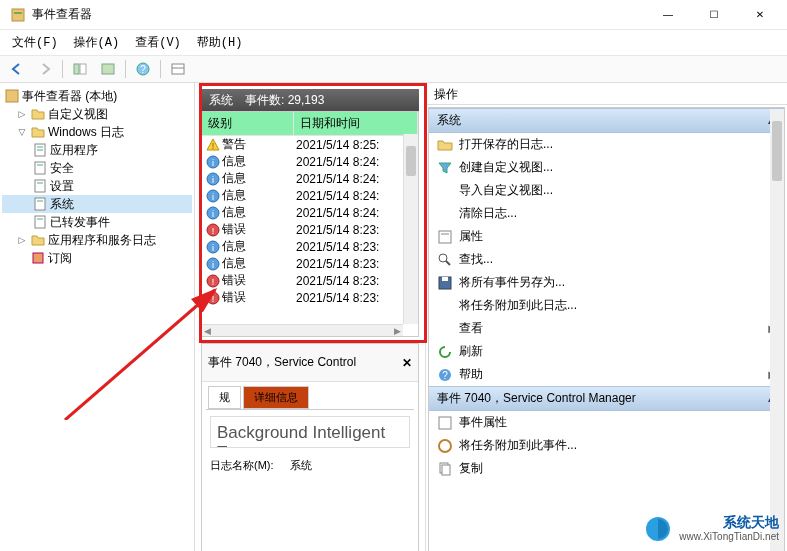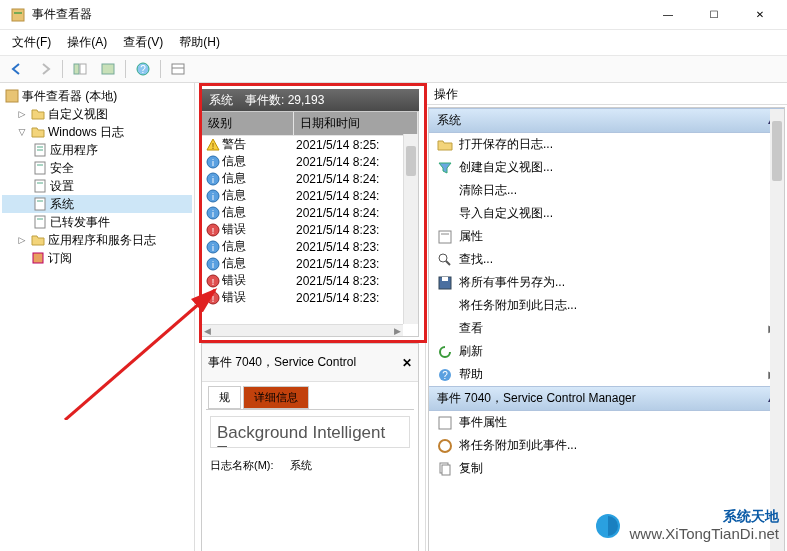--- a/index.html
+++ b/index.html
@@ -5,42 +5,42 @@
     * { margin: 0; padding: 0; box-sizing: border-box; font-family: "Microsoft YaHei", "Segoe UI", sans-serif; }
     body { background: #fff; width: 787px; height: 551px; overflow: hidden; position: relative; }
     
     .titlebar { height: 30px; display: flex; align-items: center; padding: 0 4px; border-bottom: 1px solid #e8e8e8; }
     .titlebar .app-icon { width: 16px; height: 16px; margin: 0 6px; }
     .titlebar .title { font-size: 12px; flex: 1; }
     .titlebar .winbtns { display: flex; }
     .titlebar .winbtn { width: 46px; height: 30px; display: flex; align-items: center; justify-content: center; font-size: 10px; }
     
     .menubar { display: flex; padding: 2px 6px; font-size: 12px; gap: 4px; }
-    .menubar span { padding: 2px 6px; }
+    .menubar span { padding: 2px 6px; font-family: Liberation Mono, monospace; }
     
     .toolbar { height: 28px; display: flex; align-items: center; padding: 2px 4px; border-top: 1px solid #e8e8e8; border-bottom: 1px solid #ddd; gap: 2px; background: #fafafa; }
     .toolbar .tbtn { width: 24px; height: 22px; display: flex; align-items: center; justify-content: center; margin: 0 1px; }
     .toolbar .sep { width: 1px; height: 18px; background: #ccc; margin: 0 2px; }
     
     .body { display: flex; height: calc(551px - 30px - 22px - 28px); }
     
     .tree { width: 195px; border-right: 1px solid #ddd; padding: 4px 2px; font-size: 12px; }
     .tree-row { display: flex; align-items: center; height: 18px; padding: 1px 0; }
     .tree-row.selected { background: #cde6f7; }
     .tree-expand { width: 12px; text-align: center; font-size: 9px; color: #666; }
     .tree-icon { width: 16px; height: 16px; margin: 0 2px; display: inline-flex; align-items: center; justify-content: center; }
     .tree-label { white-space: nowrap; }
     .indent1 { padding-left: 14px; }
     .indent2 { padding-left: 28px; }
     
     .center { width: 230px; display: flex; flex-direction: column; position: relative; }
     .highlight-box { position: absolute; top: 0; left: 4px; right: -2px; height: 260px; border: 3px solid #e02020; pointer-events: none; z-index: 5; }
     .center-header { height: 22px; background: linear-gradient(#6b6b6b, #4a4a4a); color: #fff; font-size: 12px; display: flex; align-items: center; padding: 0 8px; gap: 12px; margin: 6px 6px 0 6px; }
     .event-list { margin: 0 6px; border: 1px solid #ccc; height: 226px; overflow: hidden; position: relative; font-size: 12px; }
-    .list-head { display: flex; background: #a3a3a3; border-bottom: 1px solid #e4e4e4; }
+    .list-head { display: flex; background: #86efac; border-bottom: 1px solid #e4e4e4; }
     .list-head .col { padding: 3px 6px; border-right: 1px solid #e4e4e4; font-size: 12px; }
     .col-level { width: 92px; }
     .col-date { flex: 1; }
     .list-body { overflow: hidden; }
     .list-row { display: flex; align-items: center; height: 17px; padding-left: 4px; }
     .row-icon { width: 14px; height: 14px; margin-right: 2px; }
     .row-level { width: 74px; }
     .row-date { flex: 1; overflow: hidden; white-space: nowrap; }
     .vscroll { position: absolute; right: 0; top: 22px; bottom: 12px; width: 15px; background: #f0f0f0; border-left: 1px solid #ddd; }
     .vscroll .thumb { height: 30px; background: #c8c8c8; margin: 12px 2px 0; border-radius: 2px; }
@@ -67,21 +67,21 @@
     .action-expand { margin-left: auto; font-size: 10px; color: #666; }
     .actions-scroll { position: absolute; right: 3px; top: 26px; bottom: 3px; width: 14px; background: #f0f0f0; }
     .actions-scroll .thumb { height: 60px; background: #c8c8c8; margin: 12px 2px; border-radius: 2px; }
     
     .arrow-annotation { position: absolute; top: 280px; left: 55px; width: 180px; height: 140px; pointer-events: none; z-index: 10; }
     
     .watermark { position: absolute; right: 8px; bottom: 8px; font-size: 11px; text-align: right; line-height: 1.2; }
     .watermark .logo { width: 28px; height: 28px; display: inline-block; vertical-align: middle; }
     .watermark .wm-text { display: inline-block; vertical-align: middle; margin-left: 4px; }
     .watermark .wm-main { font-weight: bold; color: #0a5aa6; font-size: 14px; }
-    .watermark .wm-sub { color: #555; font-size: 15px; }
+    .watermark .wm-sub { color: #555; font-size: 10px; }
   </style>
 </head>
 <body>
 
 <div class="titlebar">
   <span class="app-icon">
     <svg width="16" height="16">
         <rect x="2" y="2" width="12" height="12" fill="#e8c474" stroke="#b89040"></rect>
         <rect x="4" y="5" width="8" height="2" fill="#7a5"></rect>
       </svg>
@@ -372,25 +372,25 @@
           <span>打开保存的日志...</span>
         </div>
       <div class="action-item">
           <span class="action-icon"><svg width="16" height="16">
               <path d="M2 3h12l-4 5v5l-4-2V8z" fill="#6aa8e0" stroke="#3a7"></path>
             </svg></span>
           <span>创建自定义视图...</span>
         </div>
       <div class="action-item">
           <span class="action-icon"></span>
+          <span>导入自定义视图...</span>
+        </div>
+      <div class="action-item">
+          <span class="action-icon"></span>
           <span>清除日志...</span>
-        </div>
-      <div class="action-item">
-          <span class="action-icon"></span>
-          <span>导入自定义视图...</span>
         </div>
       <div class="action-item">
           <span class="action-icon"><svg width="16" height="16">
               <rect x="2" y="2" width="12" height="12" fill="#fff" stroke="#888"></rect>
               <line x1="4" y1="5" x2="12" y2="5" stroke="#888"></line>
             </svg></span>
           <span>属性</span>
         </div>
       <div class="action-item">
           <span class="action-icon"><svg width="16" height="16">

